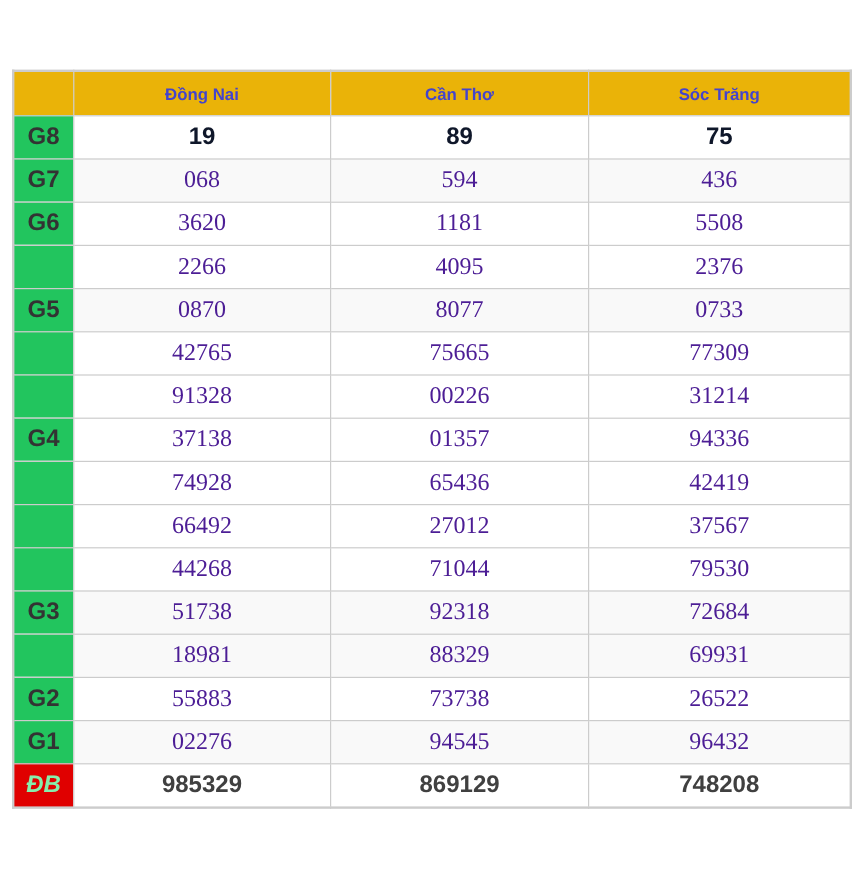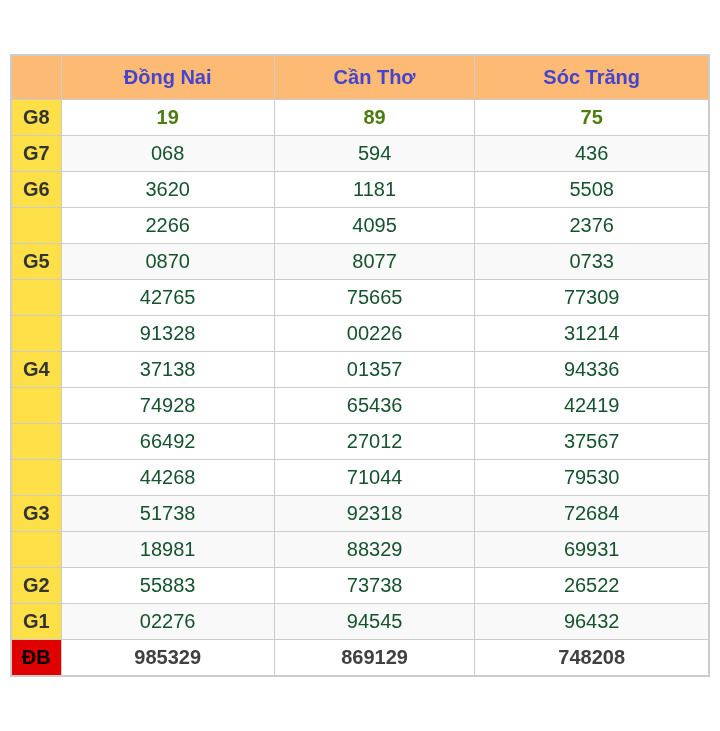--- a/index.html
+++ b/index.html
@@ -16,54 +16,56 @@
       border-collapse: collapse;
       border: 2px solid #ccc;
     }
     .lottery-table th, .lottery-table td {
       border: 1px solid #ccc;
       text-align: center;
       padding: 6px 4px;
       font-size: 20px;
     }
     .header-row th {
-      background: #fdba74;
+      background: #eab308;
       color: #4444cc;
       font-weight: bold;
-      font-size: 20px;
+      font-size: 14px;
       padding: 10px 4px;
       border: 1px solid #ccc;
     }
     .prize-label {
-      background: #fde047;
+      background: #22c55e;
       color: #333;
       font-weight: bold;
       font-size: 18px;
       width: 50px;
     }
     .prize-value {
-      color: #14532d;
+      color: #4c1d95;
       font-size: 22px;
+      font-family: Liberation Serif, serif;
     }
     .special-prize {
-      color: #4d7c0f;
+      color: #0f172a;
       font-size: 28px;
       font-weight: bold;
     }
     .db-prize {
       color: #404040;
       font-size: 30px;
       font-weight: bold;
     }
     .db-label {
       background: #e00000;
-      color: #000000;
+      color: #86efac;
       font-weight: bold;
       font-size: 14px;
       width: 50px;
+      font-style: italic;
     }
     .alt-row {
       background: #f9f9f9;
     }
     .white-row {
       background: #ffffff;
     }
   </style>
 </head>
 <body>

